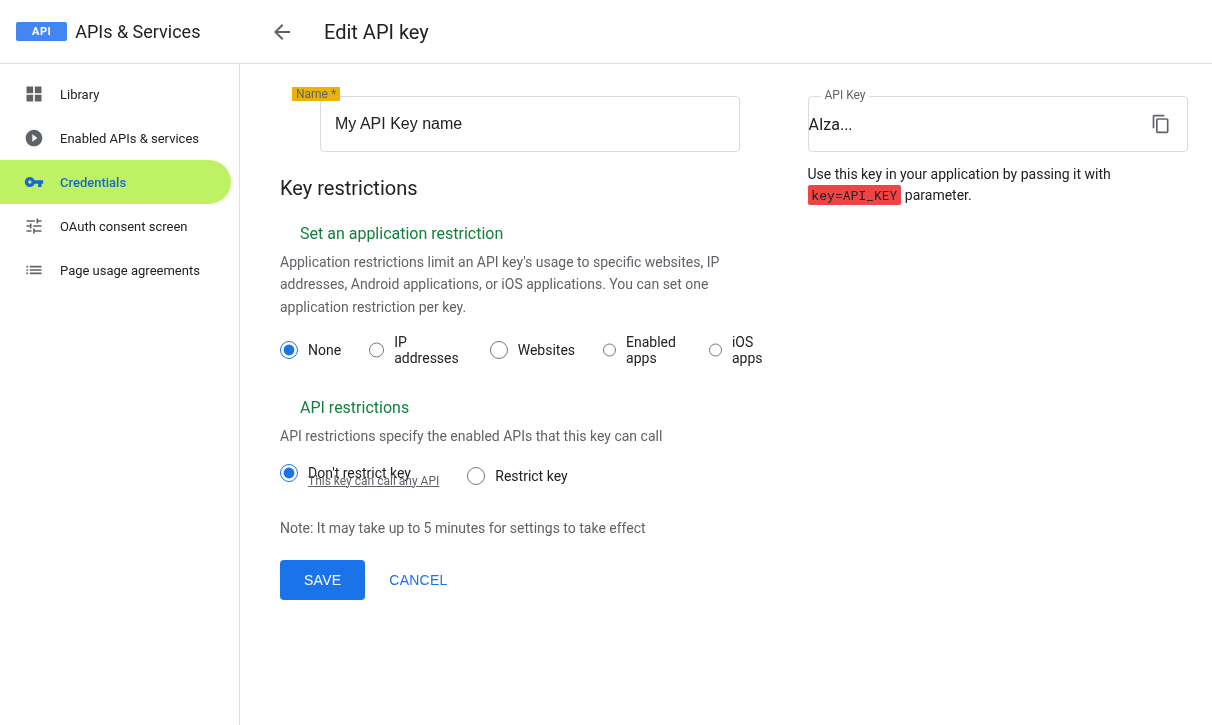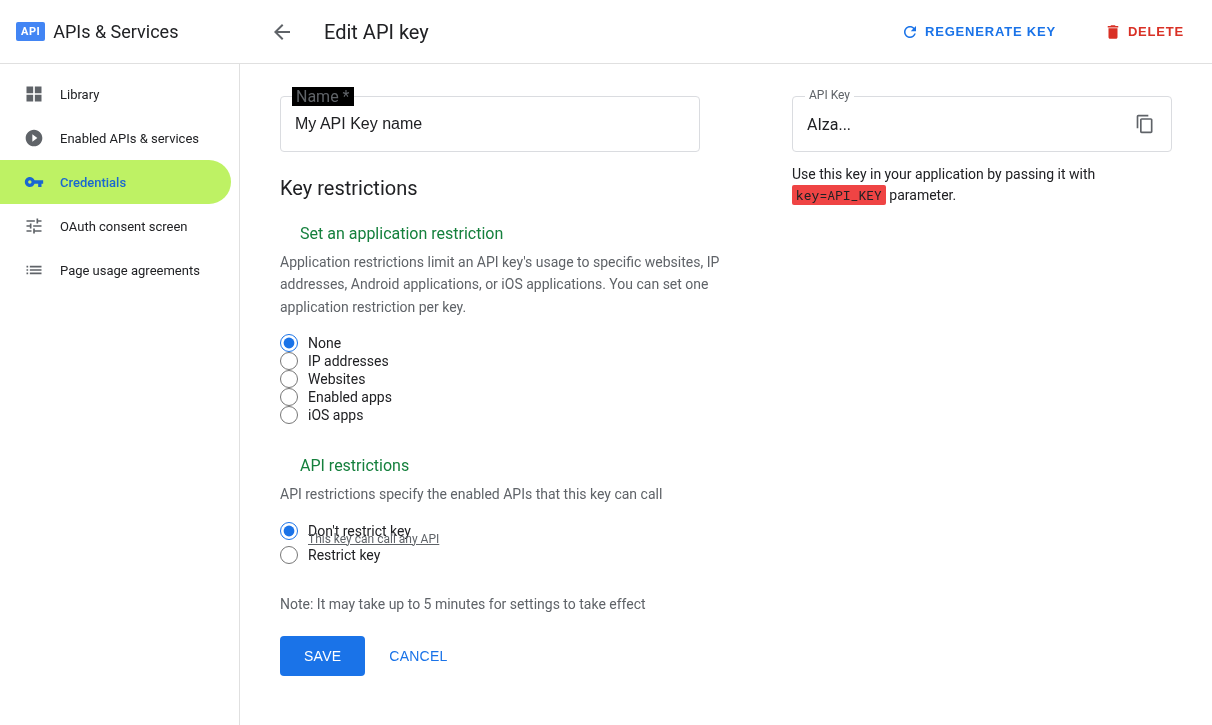--- a/index.html
+++ b/index.html
@@ -19,21 +19,21 @@
       align-items: center;
       gap: 8px;
       width: 240px;
       flex-shrink: 0;
     }
     .api-logo {
       background: #4285f4;
       color: white;
       font-weight: 700;
       font-size: 11px;
-      padding: 3px 5px;
+      padding: 3px 16px;
       border-radius: 2px;
       letter-spacing: 0.5px;
     }
     .top-header .service-title {
       font-size: 18px;
       color: #202124;
       font-weight: 400;
     }
     .page-header {
       display: flex;
@@ -135,41 +135,42 @@
       margin-bottom: 24px;
     }
     .text-field {
       position: relative;
       width: 420px;
     }
     .text-field label {
       position: absolute;
       top: -9px;
       left: 12px;
-      background: #000000;
+      background: #eab308;
       padding: 0 4px;
-      font-size: 16px;
+      font-size: 12px;
       color: #5f6368;
       z-index: 1;
     }
     .text-field input {
       width: 100%;
       height: 56px;
       border: 1px solid #dadce0;
       border-radius: 4px;
       padding: 0 14px;
       font-size: 16px;
       color: #202124;
       outline: none;
+      margin-left: 40px;
     }
     .api-key-field {
       position: relative;
       border: 1px solid #dadce0;
       border-radius: 4px;
-      padding: 0 48px 0 14px;
+      padding: 0 48px 0 0;
       height: 56px;
       display: flex;
       align-items: center;
     }
     .api-key-label {
       position: absolute;
       top: -9px;
       left: 12px;
       background: white;
       padding: 0 4px;
@@ -236,22 +237,21 @@
     .subsection-desc {
       font-size: 14px;
       color: #5f6368;
       line-height: 1.6;
       margin-bottom: 16px;
     }
 
     
     .radio-group {
       display: flex;
-      flex-direction: column;
-      gap: 0;
+      gap: 28px;
       margin-bottom: 32px;
     }
     .radio-item {
       display: flex;
       align-items: center;
       gap: 10px;
       cursor: pointer;
     }
     .radio-item input[type="radio"] {
       width: 18px;
@@ -319,34 +319,20 @@
     <span class="api-logo">API</span>
     <span class="service-title">APIs &amp; Services</span>
   </div>
   <div class="page-header">
     <div class="back-btn">
       <svg width="24" height="24" viewBox="0 0 24 24" fill="none">
         <path d="M20 11H7.83l5.59-5.59L12 4l-8 8 8 8 1.41-1.41L7.83 13H20v-2z" fill="#5f6368"></path>
       </svg>
     </div>
     <span class="page-title-text">Edit API key</span>
-    <div class="header-actions">
-      <button class="header-action-btn">
-        <svg width="18" height="18" viewBox="0 0 24 24" fill="#1a73e8">
-          <path d="M17.65 6.35C16.2 4.9 14.21 4 12 4c-4.42 0-7.99 3.58-7.99 8s3.57 8 7.99 8c3.73 0 6.84-2.55 7.73-6h-2.08c-.82 2.33-3.04 4-5.65 4-3.31 0-6-2.69-6-6s2.69-6 6-6c1.66 0 3.14.69 4.22 1.78L13 11h7V4l-2.35 2.35z"></path>
-        </svg>
-        <span>REGENERATE KEY</span>
-      </button>
-      <button class="header-action-btn delete-btn">
-        <svg width="18" height="18" viewBox="0 0 24 24" fill="#d93025">
-          <path d="M6 19c0 1.1.9 2 2 2h8c1.1 0 2-.9 2-2V7H6v12zM19 4h-3.5l-1-1h-5l-1 1H5v2h14V4z"></path>
-        </svg>
-        <span>DELETE</span>
-      </button>
-    </div>
   </div>
 </div>
 
 <div class="main-layout">
 
   <nav class="sidebar">
     <div class="sidebar-item">
       <span class="icon">
         <svg width="20" height="20" viewBox="0 0 24 24" fill="#5f6368">
           <path d="M3 3h8v8H3zm0 10h8v8H3zm10-10h8v8h-8zm0 10h8v8h-8z"></path>

